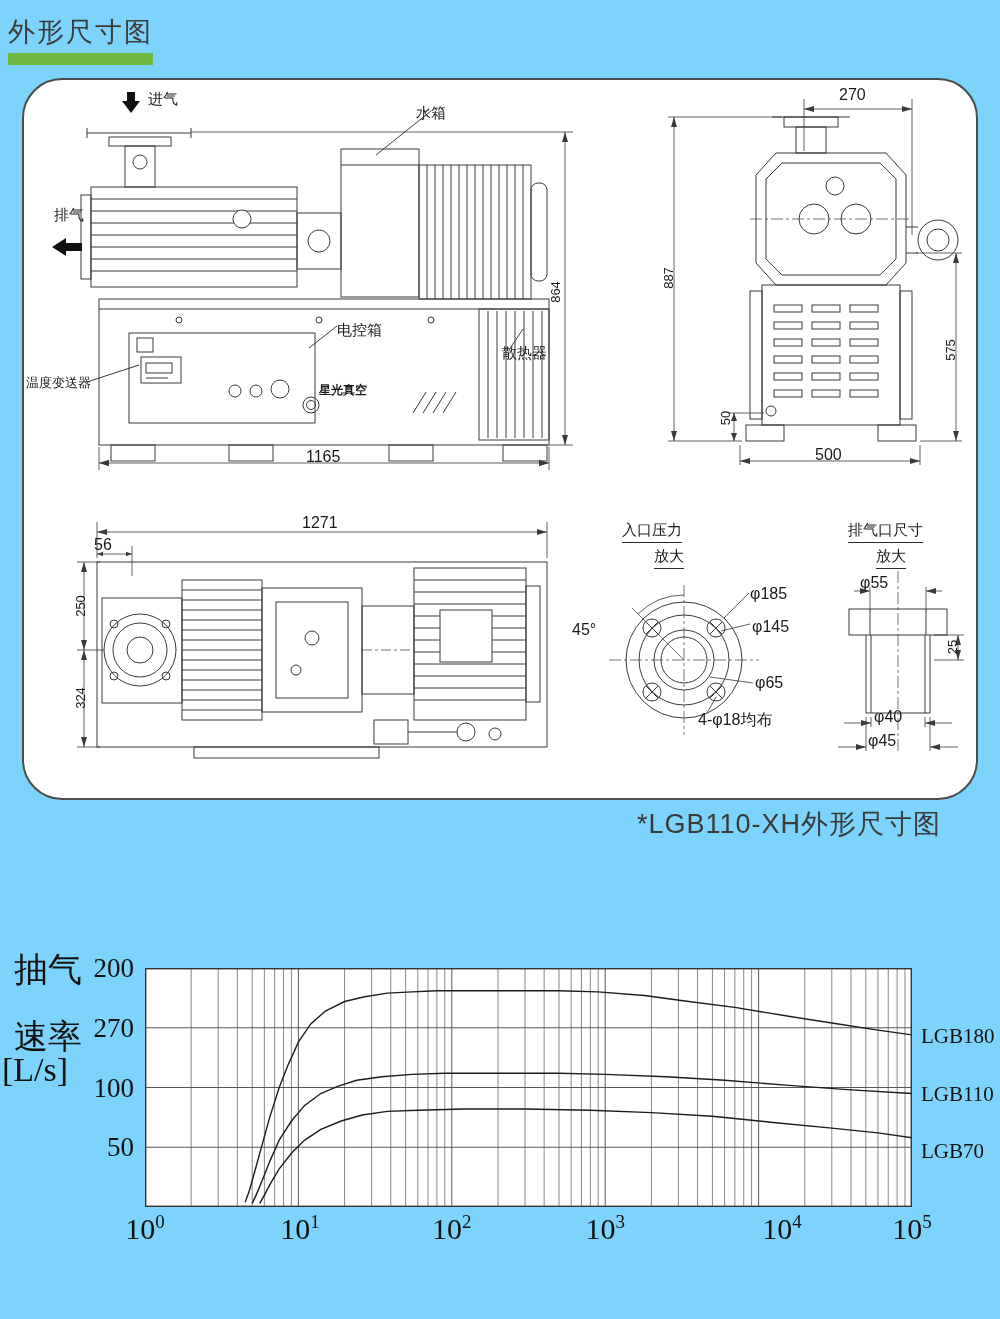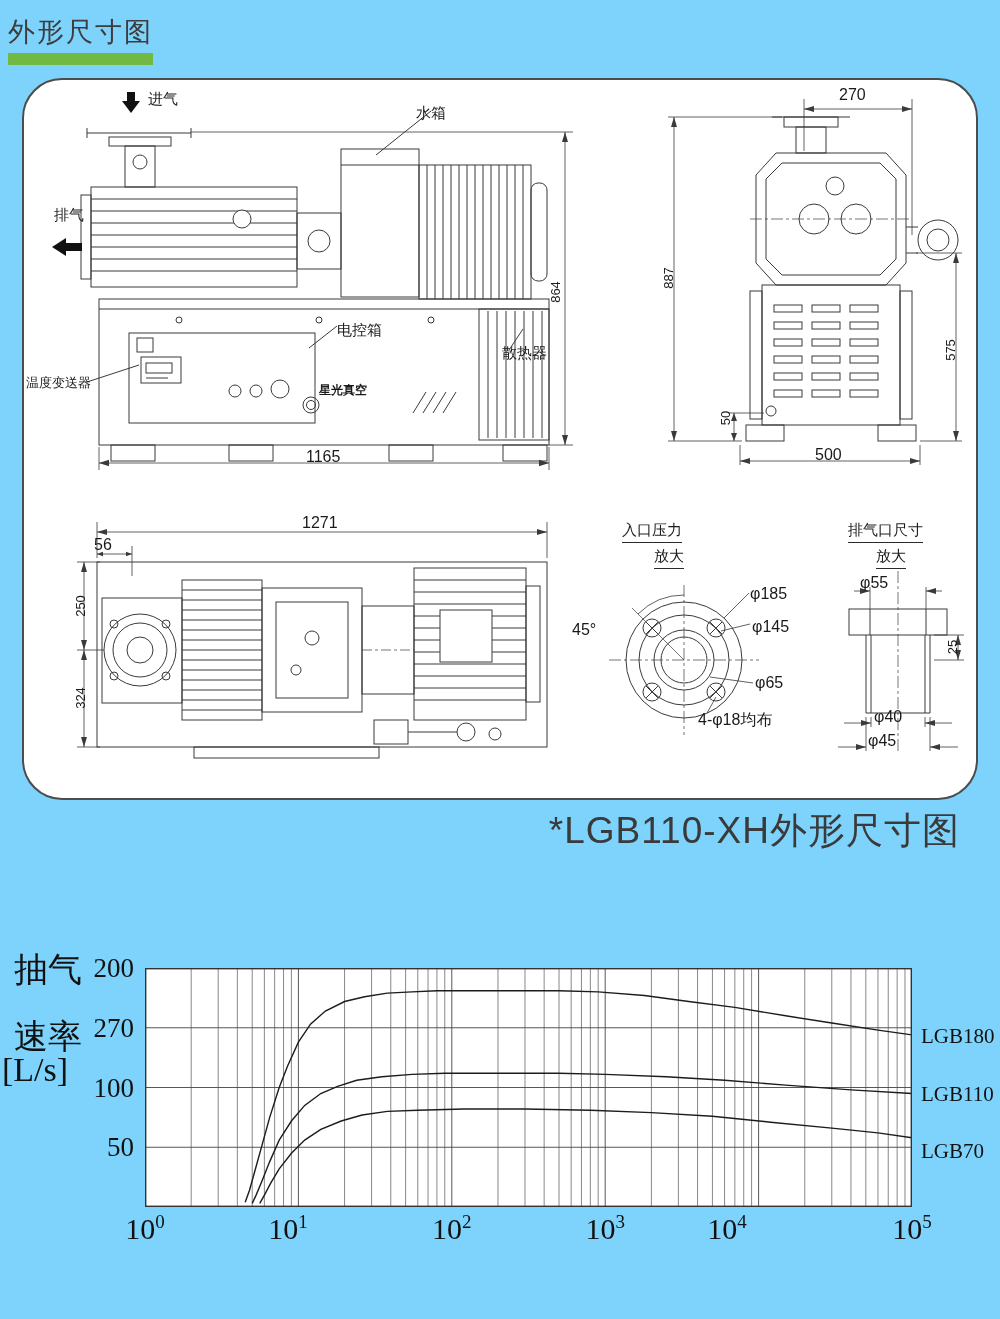--- a/index.html
+++ b/index.html
@@ -12,21 +12,21 @@
   #draw-box{position:absolute;left:22px;top:78px;width:956px;height:722px;
             border:2px solid #4c4c4c;border-radius:40px;background:#fff;}
   #draw-box svg{position:absolute;}
   .clabel{position:absolute;font-size:15px;color:#1a1a1a;white-space:nowrap;}
   .dlabel{position:absolute;font-size:16px;color:#1a1a1a;white-space:nowrap;}
   .rlabel{position:absolute;font-size:13px;color:#1a1a1a;white-space:nowrap;
           transform:translate(-50%,-50%) rotate(-90deg);}
   .ul{border-bottom:1px solid #2a2a2a;padding-bottom:2px;}
   .sm{font-size:13px;}
   .brand{font-size:12px;font-weight:bold;}
-  #caption{position:absolute;right:40px;top:806px;font-size:37px;color:#3a3a3a;letter-spacing:1px;}
+  #caption{position:absolute;right:59px;top:806px;font-size:27px;color:#3a3a3a;letter-spacing:1px;}
   
   .inlet-flag{position:absolute;left:98px;top:10px;display:flex;align-items:flex-start;gap:8px;}
   .arr-down{display:flex;flex-direction:column;align-items:center;margin-top:2px;}
   .arr-down .stem{width:8px;height:9px;background:#111;}
   .arr-down .head{width:0;height:0;border-left:9px solid transparent;border-right:9px solid transparent;border-top:12px solid #111;}
   .exh-arrow{position:absolute;left:28px;top:158px;display:flex;align-items:center;}
   .exh-arrow .head{width:0;height:0;border-top:9px solid transparent;border-bottom:9px solid transparent;border-right:14px solid #111;}
   .exh-arrow .stem{width:16px;height:8px;background:#111;}
   
   #chart{position:absolute;left:0;top:935px;width:800px;height:384px;}
@@ -477,24 +477,24 @@
         <line x1="0" y1="179.25" x2="767" y2="179.25" stroke="#444" stroke-width="0.9"></line>
         <line x1="0" y1="119.5" x2="767" y2="119.5" stroke="#444" stroke-width="0.9"></line>
         <line x1="0" y1="59.75" x2="767" y2="59.75" stroke="#444" stroke-width="0.9"></line>
         <polyline points="100.2,234.2 104.5,222.3 109.8,203.2 117.1,176.9 124.7,149.4 134.2,119.5 142.6,98.0 153.4,74.1 165.5,56.2 180.4,43.0 199.6,33.5 219.6,28.7 242.3,25.1 267.0,23.9 291.9,22.7 318.9,22.7 367.8,22.7 414.0,22.7 453.2,23.9 499.4,27.5 543.7,33.5 589.8,39.4 640.6,47.8 686.8,55.0 733.0,62.1 767.0,66.9" fill="none" stroke="#1c1c1c" stroke-width="1.4"></polyline>
         <polyline points="107.2,235.4 111.1,227.1 117.1,212.7 124.7,193.6 134.2,172.1 146.4,153.0 159.7,137.4 175.8,125.5 192.6,118.3 211.7,112.3 236.9,108.7 267.0,106.4 299.8,105.2 353.0,105.2 414.0,105.2 460.2,106.4 521.2,108.7 579.6,112.3 640.6,117.1 706.0,121.9 767.0,125.5" fill="none" stroke="#1c1c1c" stroke-width="1.4"></polyline>
         <polyline points="114.8,235.4 119.4,227.1 125.7,215.1 134.2,200.8 146.4,185.2 159.7,172.1 175.8,161.3 196.2,153.0 217.1,147.0 242.3,143.4 272.8,142.2 318.9,141.0 380.0,141.0 445.3,142.2 506.4,144.6 567.4,148.2 625.7,154.2 686.8,160.1 733.0,164.9 767.0,169.7" fill="none" stroke="#1c1c1c" stroke-width="1.4"></polyline>
         <rect x="0.7" y="0.7" width="765.6" height="237.6" fill="none" stroke="#333" stroke-width="1.4"></rect>
       </svg>
     <div id="x-ticks">
         <div class="xtick" style="left: 145px;"><span>10</span><sup>0</sup></div>
-        <div class="xtick" style="left: 288px; text-align: right;"><span>10</span><sup>1</sup></div>
+        <div class="xtick" style="left: 300px; text-align: right;"><span>10</span><sup>1</sup></div>
         <div class="xtick" style="left: 451.8px;"><span>10</span><sup>2</sup></div>
         <div class="xtick" style="left: 605.2px;"><span>10</span><sup>3</sup></div>
-        <div class="xtick" style="left: 727px;"><span>10</span><sup>4</sup></div>
+        <div class="xtick" style="left: 782px;"><span>10</span><sup>4</sup></div>
         <div class="xtick" style="left: 912px;"><span>10</span><sup>5</sup></div>
       </div>
     <div id="series-labels">
         <div class="slabel" style="top: 88.92px;">LGB180</div>
         <div class="slabel" style="top: 147.475px;">LGB110</div>
         <div class="slabel" style="top: 204px;">LGB70</div>
       </div>
   </div>
 
 </div>

